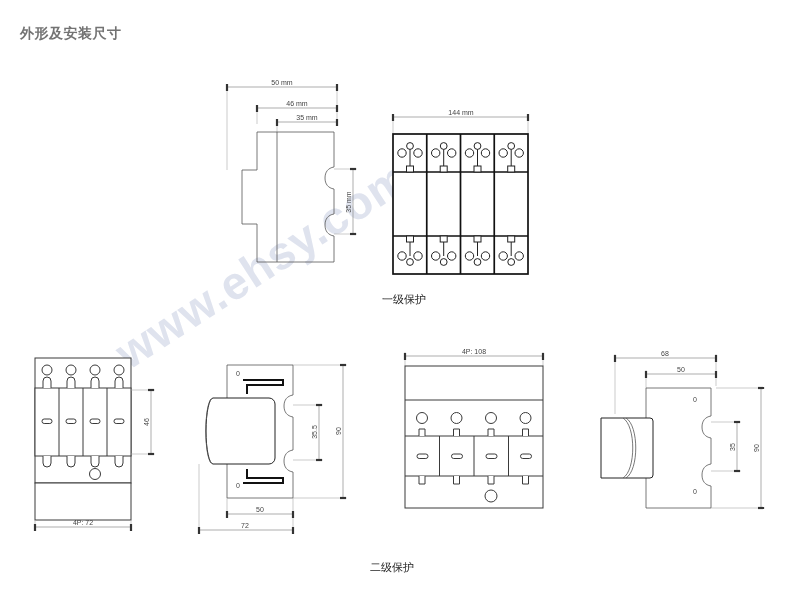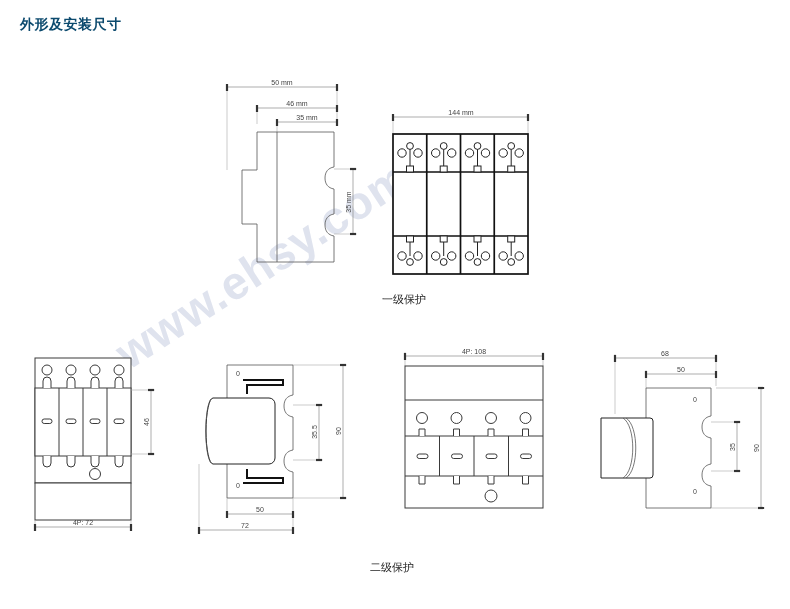--- a/index.html
+++ b/index.html
@@ -17,24 +17,24 @@
   #page {
     position: absolute;
     left: 0; top: 0;
     width: 790px;
     height: 609px;
     background: #ffffff;
   }
   .page-title {
     position: absolute;
     left: 20px;
-    top: 16px;
+    top: 25px;
     font-size: 14px;
     font-weight: 700;
-    color: #0c4a6e;
+    color: #737373;
     letter-spacing: 0.5px;
     white-space: nowrap;
   }
   .watermark {
     position: absolute;
     left: 120px;
     top: 330px;
     transform: rotate(-33deg);
     transform-origin: left center;
     font-size: 46px;

